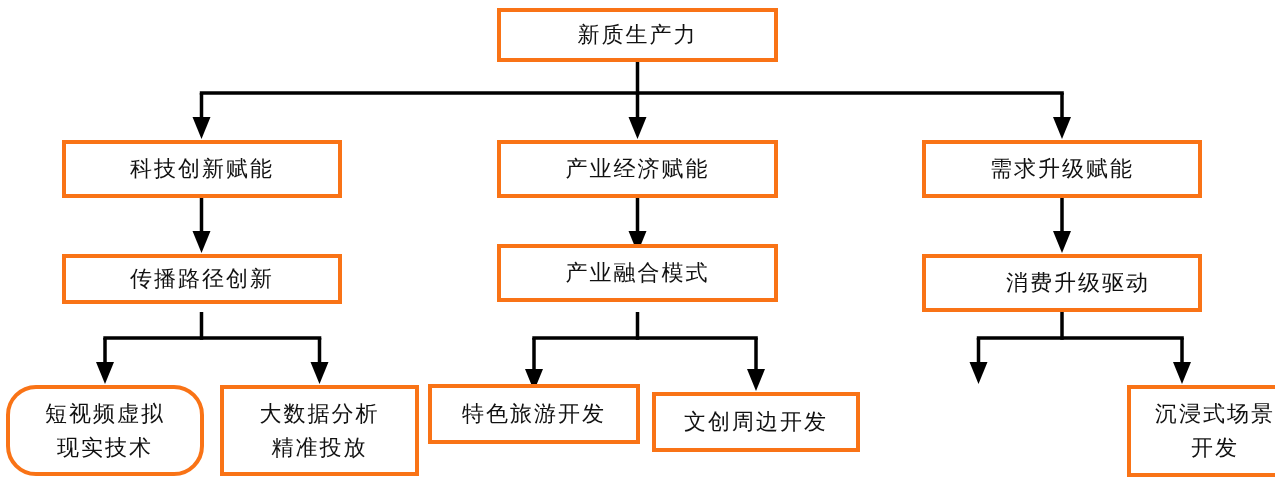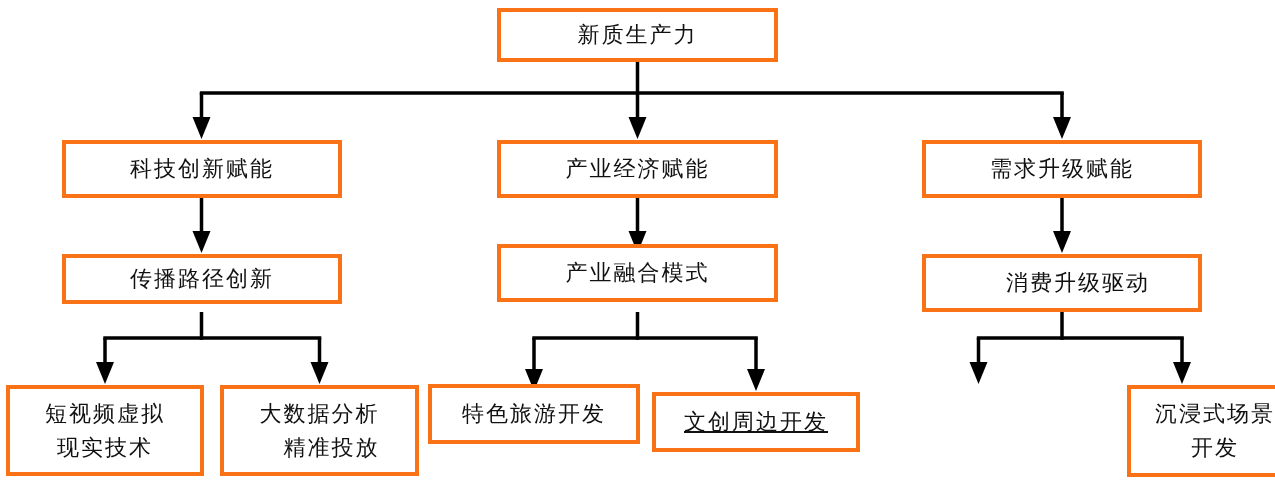--- a/index.html
+++ b/index.html
@@ -28,24 +28,24 @@
   #node-root{left:497px;top:8px;width:281px;height:54px;}
   
   #node-tech-innovation   {left:62px; top:140px;width:280px;height:58px;}
   #node-industry-economy  {left:497px;top:140px;width:281px;height:58px;}
   #node-demand-upgrade    {left:922px;top:140px;width:280px;height:58px;}
   
   #node-communication-path{left:62px; top:254px;width:280px;height:50px;}
   #node-industry-fusion   {left:497px;top:244px;width:281px;height:58px;}
   #node-consumption-upgrade{left:922px;top:254px;width:280px;height:58px;padding-left:32px;}
   
-  #node-short-video-vr    {left:6px;   top:385px;width:198px;height:91px;}
-  #node-big-data          {left:220px; top:385px;width:199px;height:91px;text-align:right;}
+  #node-short-video-vr    {left:6px;   top:385px;width:198px;height:91px;border-radius:30px;}
+  #node-big-data          {left:220px; top:385px;width:199px;height:91px;}
   #node-featured-tourism  {left:428px; top:384px;width:212px;height:60px;}
-  #node-cultural-creative {left:652px; top:392px;width:208px;height:60px;text-decoration:underline;}
+  #node-cultural-creative {left:652px; top:392px;width:208px;height:60px;}
   #node-health-experience {left:877px; top:385px;width:203px;height:92px;}
   #node-immersive-scene   {left:1127px;top:385px;width:176px;height:92px;}
 </style>
 </head>
 <body>
 
 <div id="canvas">
 
   <svg id="connectors" viewBox="0 0 1275 483" xmlns="http://www.w3.org/2000/svg">
     <g stroke="#000000" stroke-width="3.5" fill="none">

